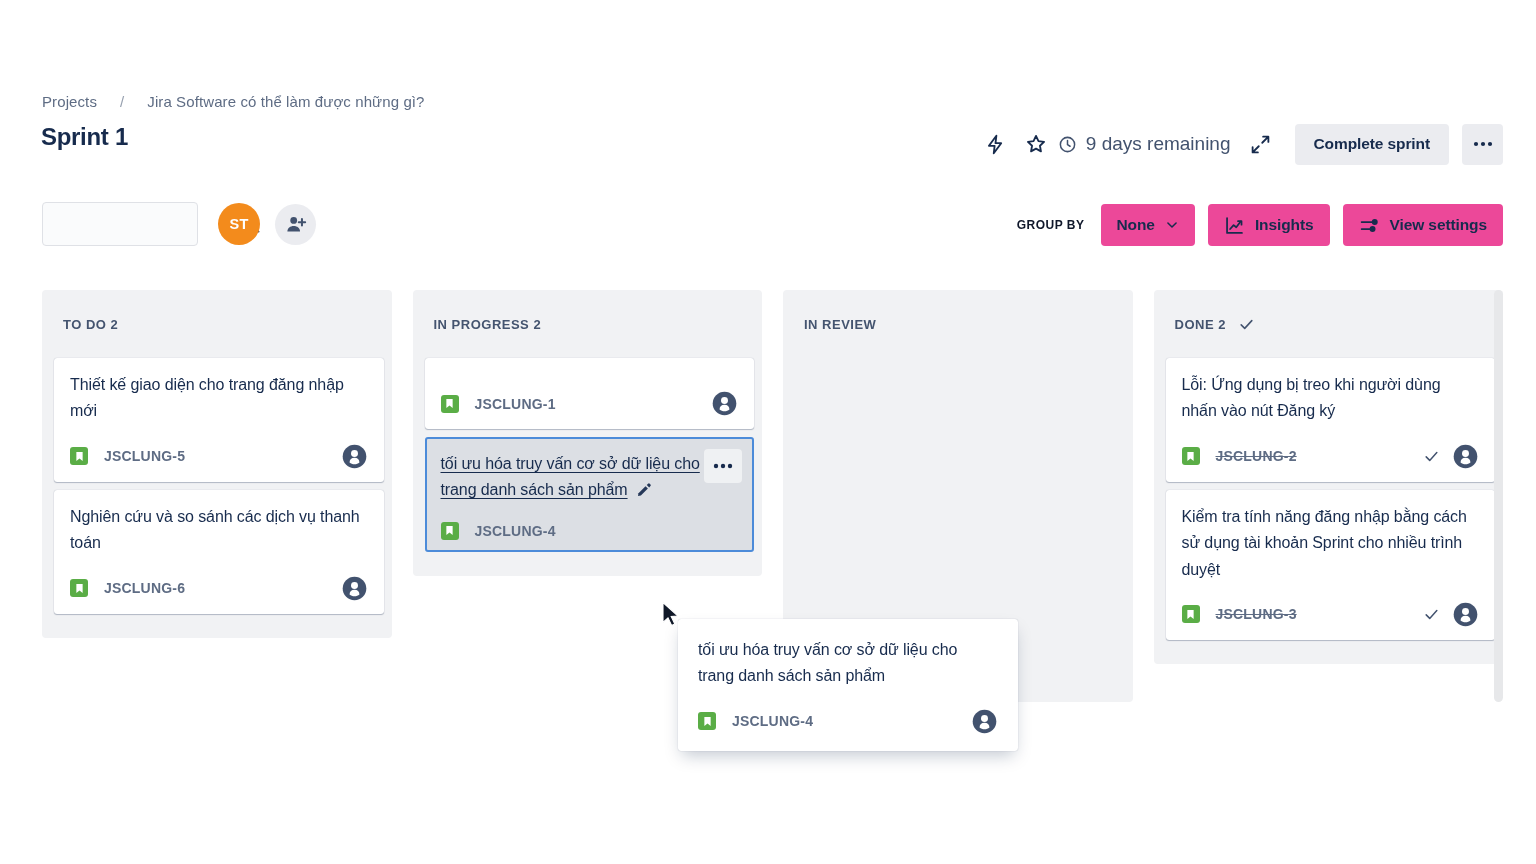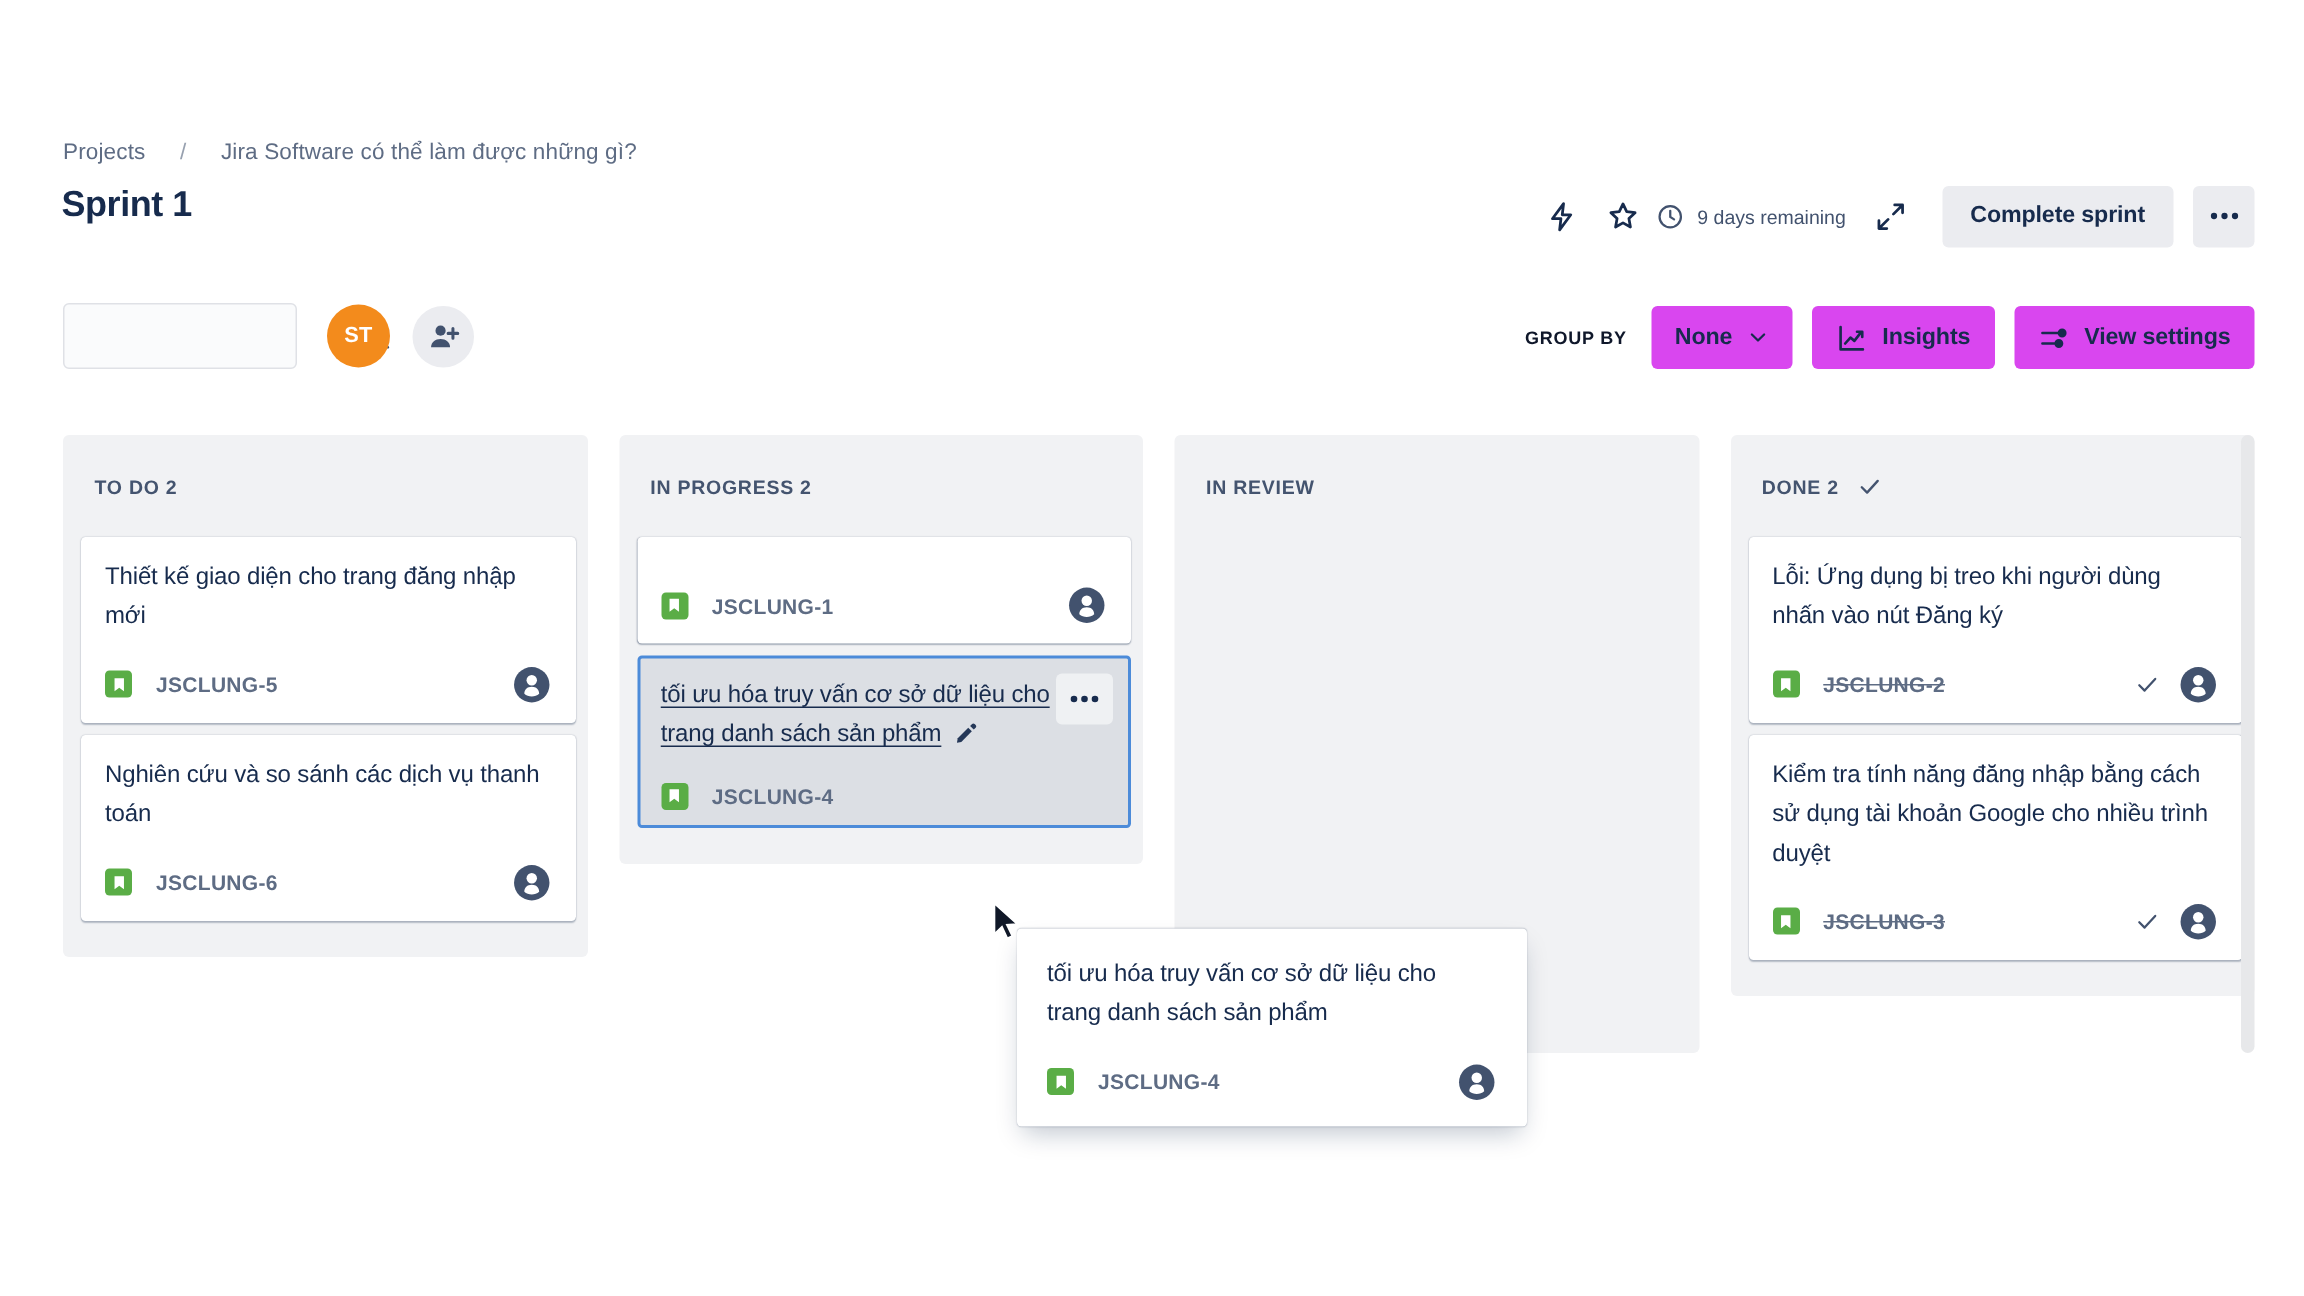--- a/index.html
+++ b/index.html
@@ -34,21 +34,21 @@
     display: flex; align-items: center; gap: 0px;
     height: 40px;
   }
   .hicon {
     width: 40px; height: 40px; border-radius: 4px;
     display: flex; align-items: center; justify-content: center;
     color: #172B4D;
   }
   .days-remaining {
     display: flex; align-items: center; gap: 9px;
-    font-size: 13px; color: #42526E; margin-right: 10px; margin-left: 2px;
+    font-size: 19px; color: #42526E; margin-right: 10px; margin-left: 2px;
   }
   .btn-grey {
     background: #EBECF0; border: none; border-radius: 4px;
     color: #172B4D; font-family: inherit; font-size: 15.5px; font-weight: bold;
     height: 41px; padding: 0 19px; cursor: pointer;
     display: flex; align-items: center; justify-content: center;
     letter-spacing: -0.1px;
   }
   .btn-more {
     background: #EBECF0; border: none; border-radius: 4px;
@@ -88,21 +88,21 @@
 
   .filter-right {
     position: absolute; right: 33px; top: 204px;
     display: flex; align-items: center; gap: 13px; height: 42px;
   }
   .group-by-label {
     font-size: 12px; font-weight: bold; color: #0f172a;
     letter-spacing: 0.5px; margin-right: 3px;
   }
   .btn-soft {
-    background: #d946ef; border: none; border-radius: 4px;
+    background: #ec4899; border: none; border-radius: 4px;
     height: 42px; padding: 0 16px; cursor: pointer;
     display: flex; align-items: center; gap: 10px;
     font-family: inherit; font-size: 15.5px; font-weight: bold; color: #172B4D;
     letter-spacing: -0.1px;
   }
 
   
   .board {
     position: absolute; left: 42px; top: 290px;
     width: 1461px; height: 412px;
@@ -419,21 +419,21 @@
           <span class="avatar-ic">
             <svg width="27" height="27" viewBox="0 0 24 24">
                 <circle cx="12" cy="12" r="10.5" fill="#42526E"></circle>
                 <circle cx="12" cy="9.3" r="3.1" fill="#FFFFFF"></circle>
                 <path d="M12 13.2c-2.7 0-4.4 1.7-4.4 4.1 1.2 1 2.7 1.6 4.4 1.6s3.2-.6 4.4-1.6c0-2.4-1.7-4.1-4.4-4.1z" fill="#FFFFFF"></path>
               </svg>
           </span>
         </div>
       </div>
       <div class="card">
-        <div class="card-title">Kiểm tra tính năng đăng nhập bằng cách sử dụng tài khoản Google cho nhiều trình duyệt</div>
+        <div class="card-title">Kiểm tra tính năng đăng nhập bằng cách sử dụng tài khoản Sprint cho nhiều trình duyệt</div>
         <div class="card-foot">
           <span class="story-ic green">
             <svg width="11" height="11" viewBox="0 0 14 14" fill="#FFFFFF">
                 <path d="M3 1.4h8v11.2L7 9.6l-4 3z"></path>
               </svg>
           </span>
           <span class="card-key done">JSCLUNG-3</span>
           <span class="foot-spacer"></span>
           <span class="done-check">
             <svg width="17" height="17" viewBox="0 0 24 24" fill="none" stroke="#42526E" stroke-width="2.1" stroke-linecap="round" stroke-linejoin="round">

